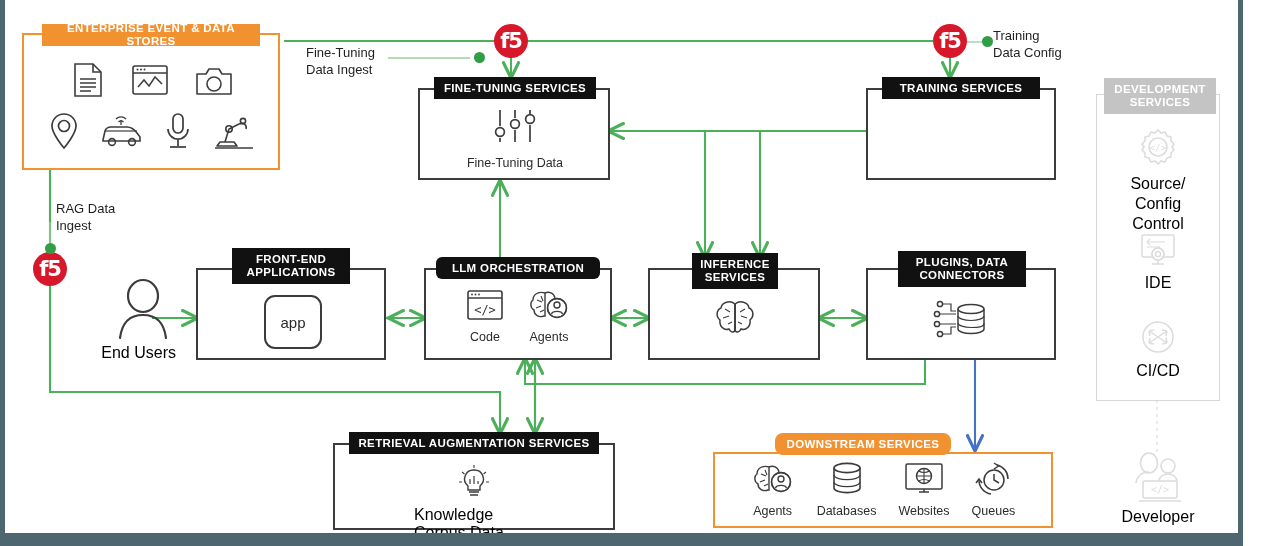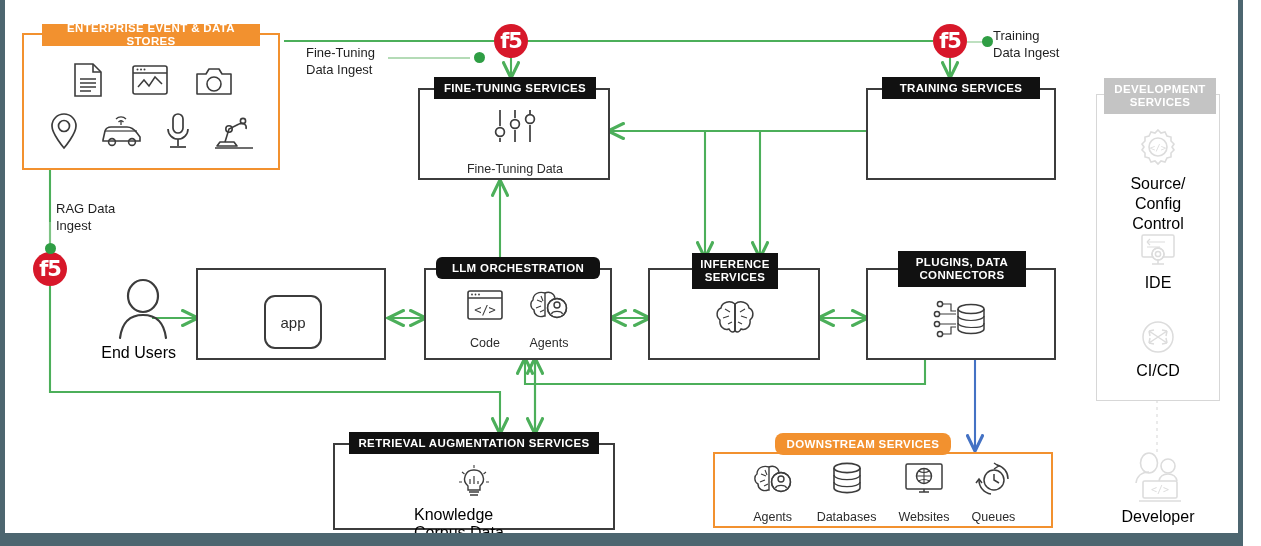--- a/index.html
+++ b/index.html
@@ -19,21 +19,21 @@
   .box.grey{border:1.5px solid #d7d7d7;}
 
   .caption{position:absolute;box-sizing:border-box;display:flex;align-items:center;
            justify-content:center;text-align:center;color:#fff;font-weight:bold;
            letter-spacing:.35px;line-height:1.12;background:#111;}
   .caption.orange{background:#F2912F;}
   .caption.grey{background:#c4c4c4;}
 
   .icons-row{position:absolute;display:flex;align-items:flex-end;justify-content:center;}
   .cell{display:flex;flex-direction:column;align-items:center;}
-  .cell .lbl{margin-top:14px;font-size:12.5px;color:#2b2b2b;white-space:nowrap;}
+  .cell .lbl{margin-top:8px;font-size:12.5px;color:#2b2b2b;white-space:nowrap;}
 
   .note{position:absolute;font-size:13px;color:#1f1f1f;line-height:1.32;white-space:pre-line;}
 
   
   .f5{position:absolute;width:34px;height:34px;border-radius:50%;background:#D7182A;
       display:flex;align-items:center;justify-content:center;}
   .f5 span{color:#fff;font-weight:bold;font-size:21px;
            font-family:"DejaVu Sans",sans-serif;line-height:1;letter-spacing:-1px;}
 
   .greendot{position:absolute;width:11px;height:11px;border-radius:50%;background:#2f9e44;}
@@ -189,20 +189,21 @@
         </svg>
       </span>
       <span class="lbl">Fine-Tuning Data</span>
     </div>
   </div>
 
   <div class="box" style="left:866px;top:88px;width:190px;height:92px;"></div>
   <div class="caption" style="left:882px;top:77px;width:158px;height:22px;font-size:11.5px;">TRAINING SERVICES</div>
 
   <div class="box" style="left:196px;top:268px;width:190px;height:92px;"></div>
+  <div class="caption" style="left:232px;top:248px;width:118px;height:36px;font-size:11.5px;">FRONT-END APPLICATIONS</div>
   <div class="app-chip" style="position:absolute;left:264px;top:295px;">
     <span>app</span>
   </div>
 
   <div style="position:absolute;left:76px;top:278px;width:100px;display:flex;flex-direction:column;align-items:flex-end;">
     <span>
       <svg width="66" height="62" viewBox="0 0 66 62" fill="none" stroke="#3c3c3c" stroke-width="2.2">
         <ellipse cx="33" cy="18" rx="15" ry="16"></ellipse>
         <path d="M10,60 C12,44 20,37 33,37 C46,37 54,44 56,60" stroke-linecap="round"></path>
       </svg>
@@ -397,21 +398,21 @@
     <span>f5</span>
   </div>
 
   <div class="greendot" style="left:474px;top:52px;"></div>
   <div class="greendot" style="left:982px;top:36px;"></div>
   <div class="greendot" style="left:45px;top:243px;"></div>
 
   <div class="note" style="left:306px;top:44px;width:110px;">Fine-Tuning
 Data Ingest</div>
   <div class="note" style="left:993px;top:27px;width:110px;">Training
-Data Ingest</div>
+Data Config</div>
   <div class="note" style="left:56px;top:200px;width:110px;">RAG Data
 Ingest</div>
 
   <div class="frame-left"></div>
   <div class="frame-right"></div>
   <div class="frame-bottom"></div>
   <div class="frame-far"></div>
 </div>
 
 </body></html>

